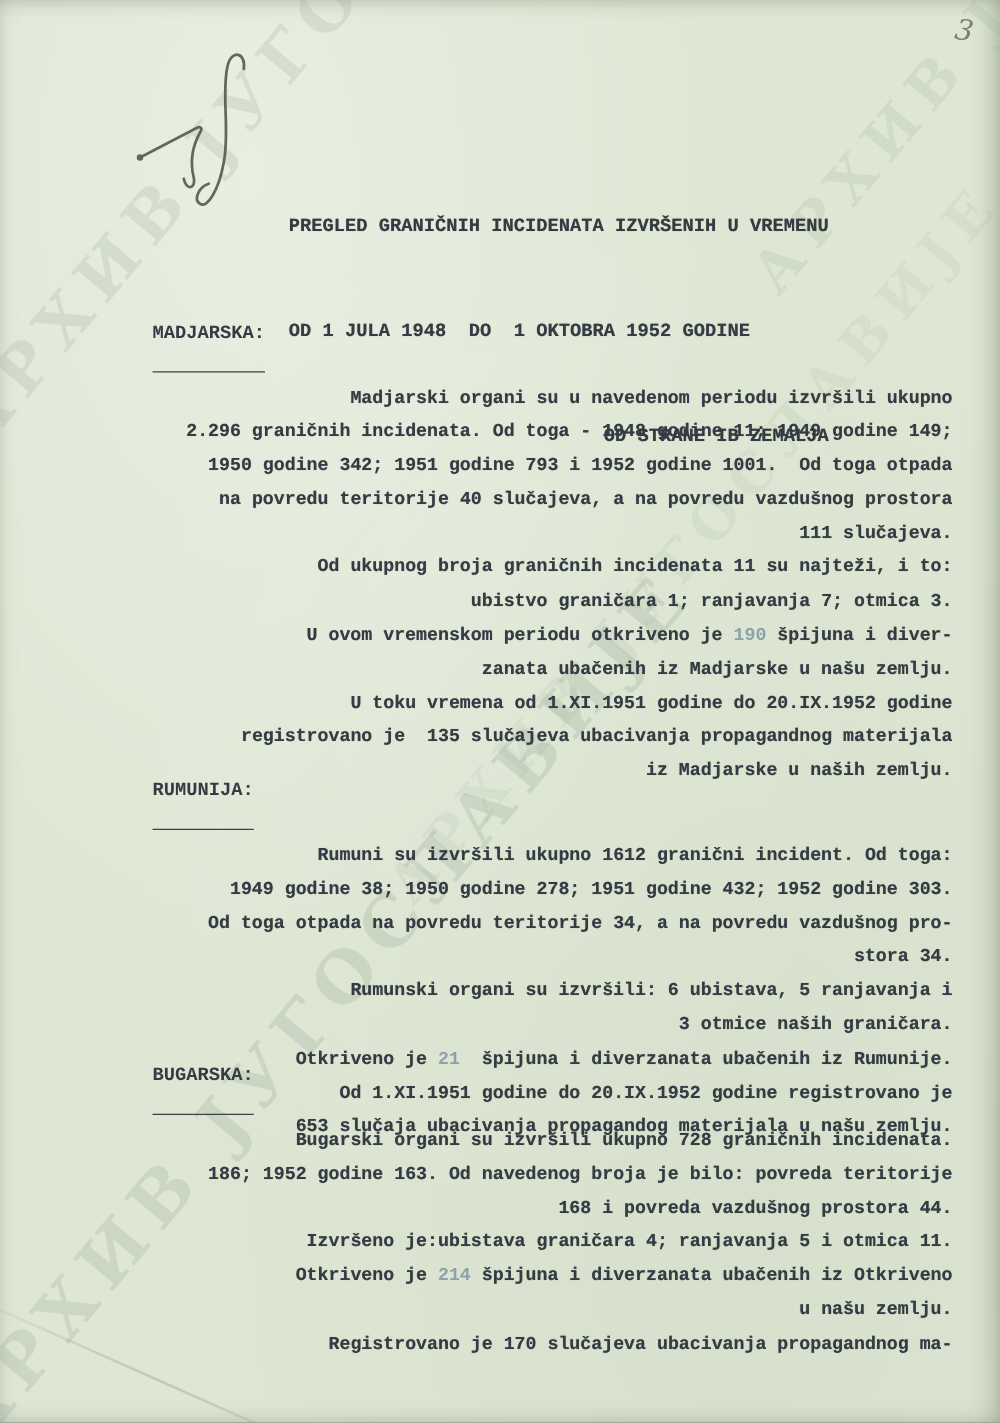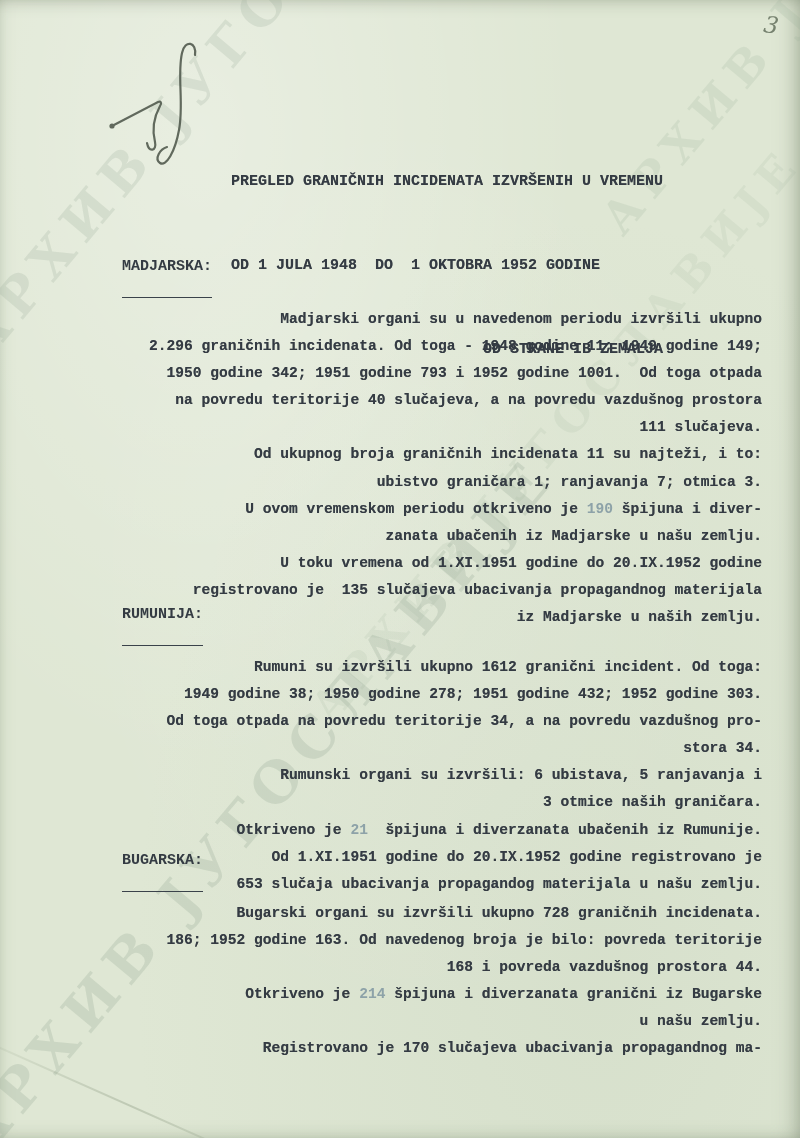--- a/index.html
+++ b/index.html
@@ -42,21 +42,21 @@
     position:absolute;left:-60px;top:1020px;width:420px;height:2px;
     background:linear-gradient(90deg,transparent,rgba(130,145,120,0.35),transparent);
     transform:rotate(24deg);transform-origin:left top;
   }
   
   .title-block{position:absolute;left:215px;top:112px;line-height:28px;font-size:15px;font-weight:700;white-space:pre;text-shadow:0 0 0.6px rgba(52,59,67,0.65);margin-left:16px;}
   .title-line3{padding-left:72px;text-align:right;}
   .doc-body{position:absolute;left:0;top:0;width:100%;height:100%;}
   .section{position:absolute;left:122px;width:640px;font-size:14.6px;font-weight:700;}
   .section:nth-of-type(1){top:253px;}
-  .section:nth-of-type(2){top:601px;}
+  .section:nth-of-type(2){top:619px;}
   .section:nth-of-type(3){top:847px;}
   .heading{line-height:27px;margin-bottom:8px;font-size:15px;}
   .heading span{display:inline-block;border-bottom:1.6px solid #3a424a;padding-bottom:17px;}
   .line{line-height:27.1px;white-space:pre;text-shadow:0 0 0.6px rgba(52,59,67,0.6);text-align:right;}
   .line.indent{padding-left:90px;}
   .faded{color:#8da2a8;text-shadow:none;}
   
   .page-num{
     position:absolute;left:764px;top:12px;
     font-family:"DejaVu Serif","Liberation Serif",serif;
@@ -118,19 +118,20 @@
         <div class="line"><span>3 otmice naših graničara.</span></div>
         <div class="line indent"><span>Otkriveno je </span><span class="faded">21</span><span>  špijuna i diverzanata ubačenih iz Rumunije.</span></div>
         <div class="line indent"><span>Od 1.XI.1951 godine do 20.IX.1952 godine registrovano je</span></div>
         <div class="line"><span>653 slučaja ubacivanja propagandog materijala u našu zemlju.</span></div>
       </div>
       <div class="section">
         <div class="heading"><span>BUGARSKA:</span></div>
         <div class="line indent"><span>Bugarski organi su izvršili ukupno 728 graničnih incidenata.</span></div>
         <div class="line"><span>186; 1952 godine 163. Od navedenog broja je bilo: povreda teritorije</span></div>
         <div class="line"><span>168 i povreda vazdušnog prostora 44.</span></div>
-        <div class="line indent"><span>Otkriveno je </span><span class="faded">214</span><span> špijuna i diverzanata granični iz Bugarske</span></div>
+        <div class="line indent"><span>Izvršeno je:ubistava graničara 4; ranjavanja 5 i otmica 11.</span></div>
+        <div class="line indent"><span>Otkriveno je </span><span class="faded">214</span><span> špijuna i diverzanata ubačenih iz Otkriveno</span></div>
         <div class="line"><span>u našu zemlju.</span></div>
         <div class="line indent"><span>Registrovano je 170 slučajeva ubacivanja propagandnog ma-</span></div>
       </div>
     </div>
 
 </div>
 
 </body></html>

